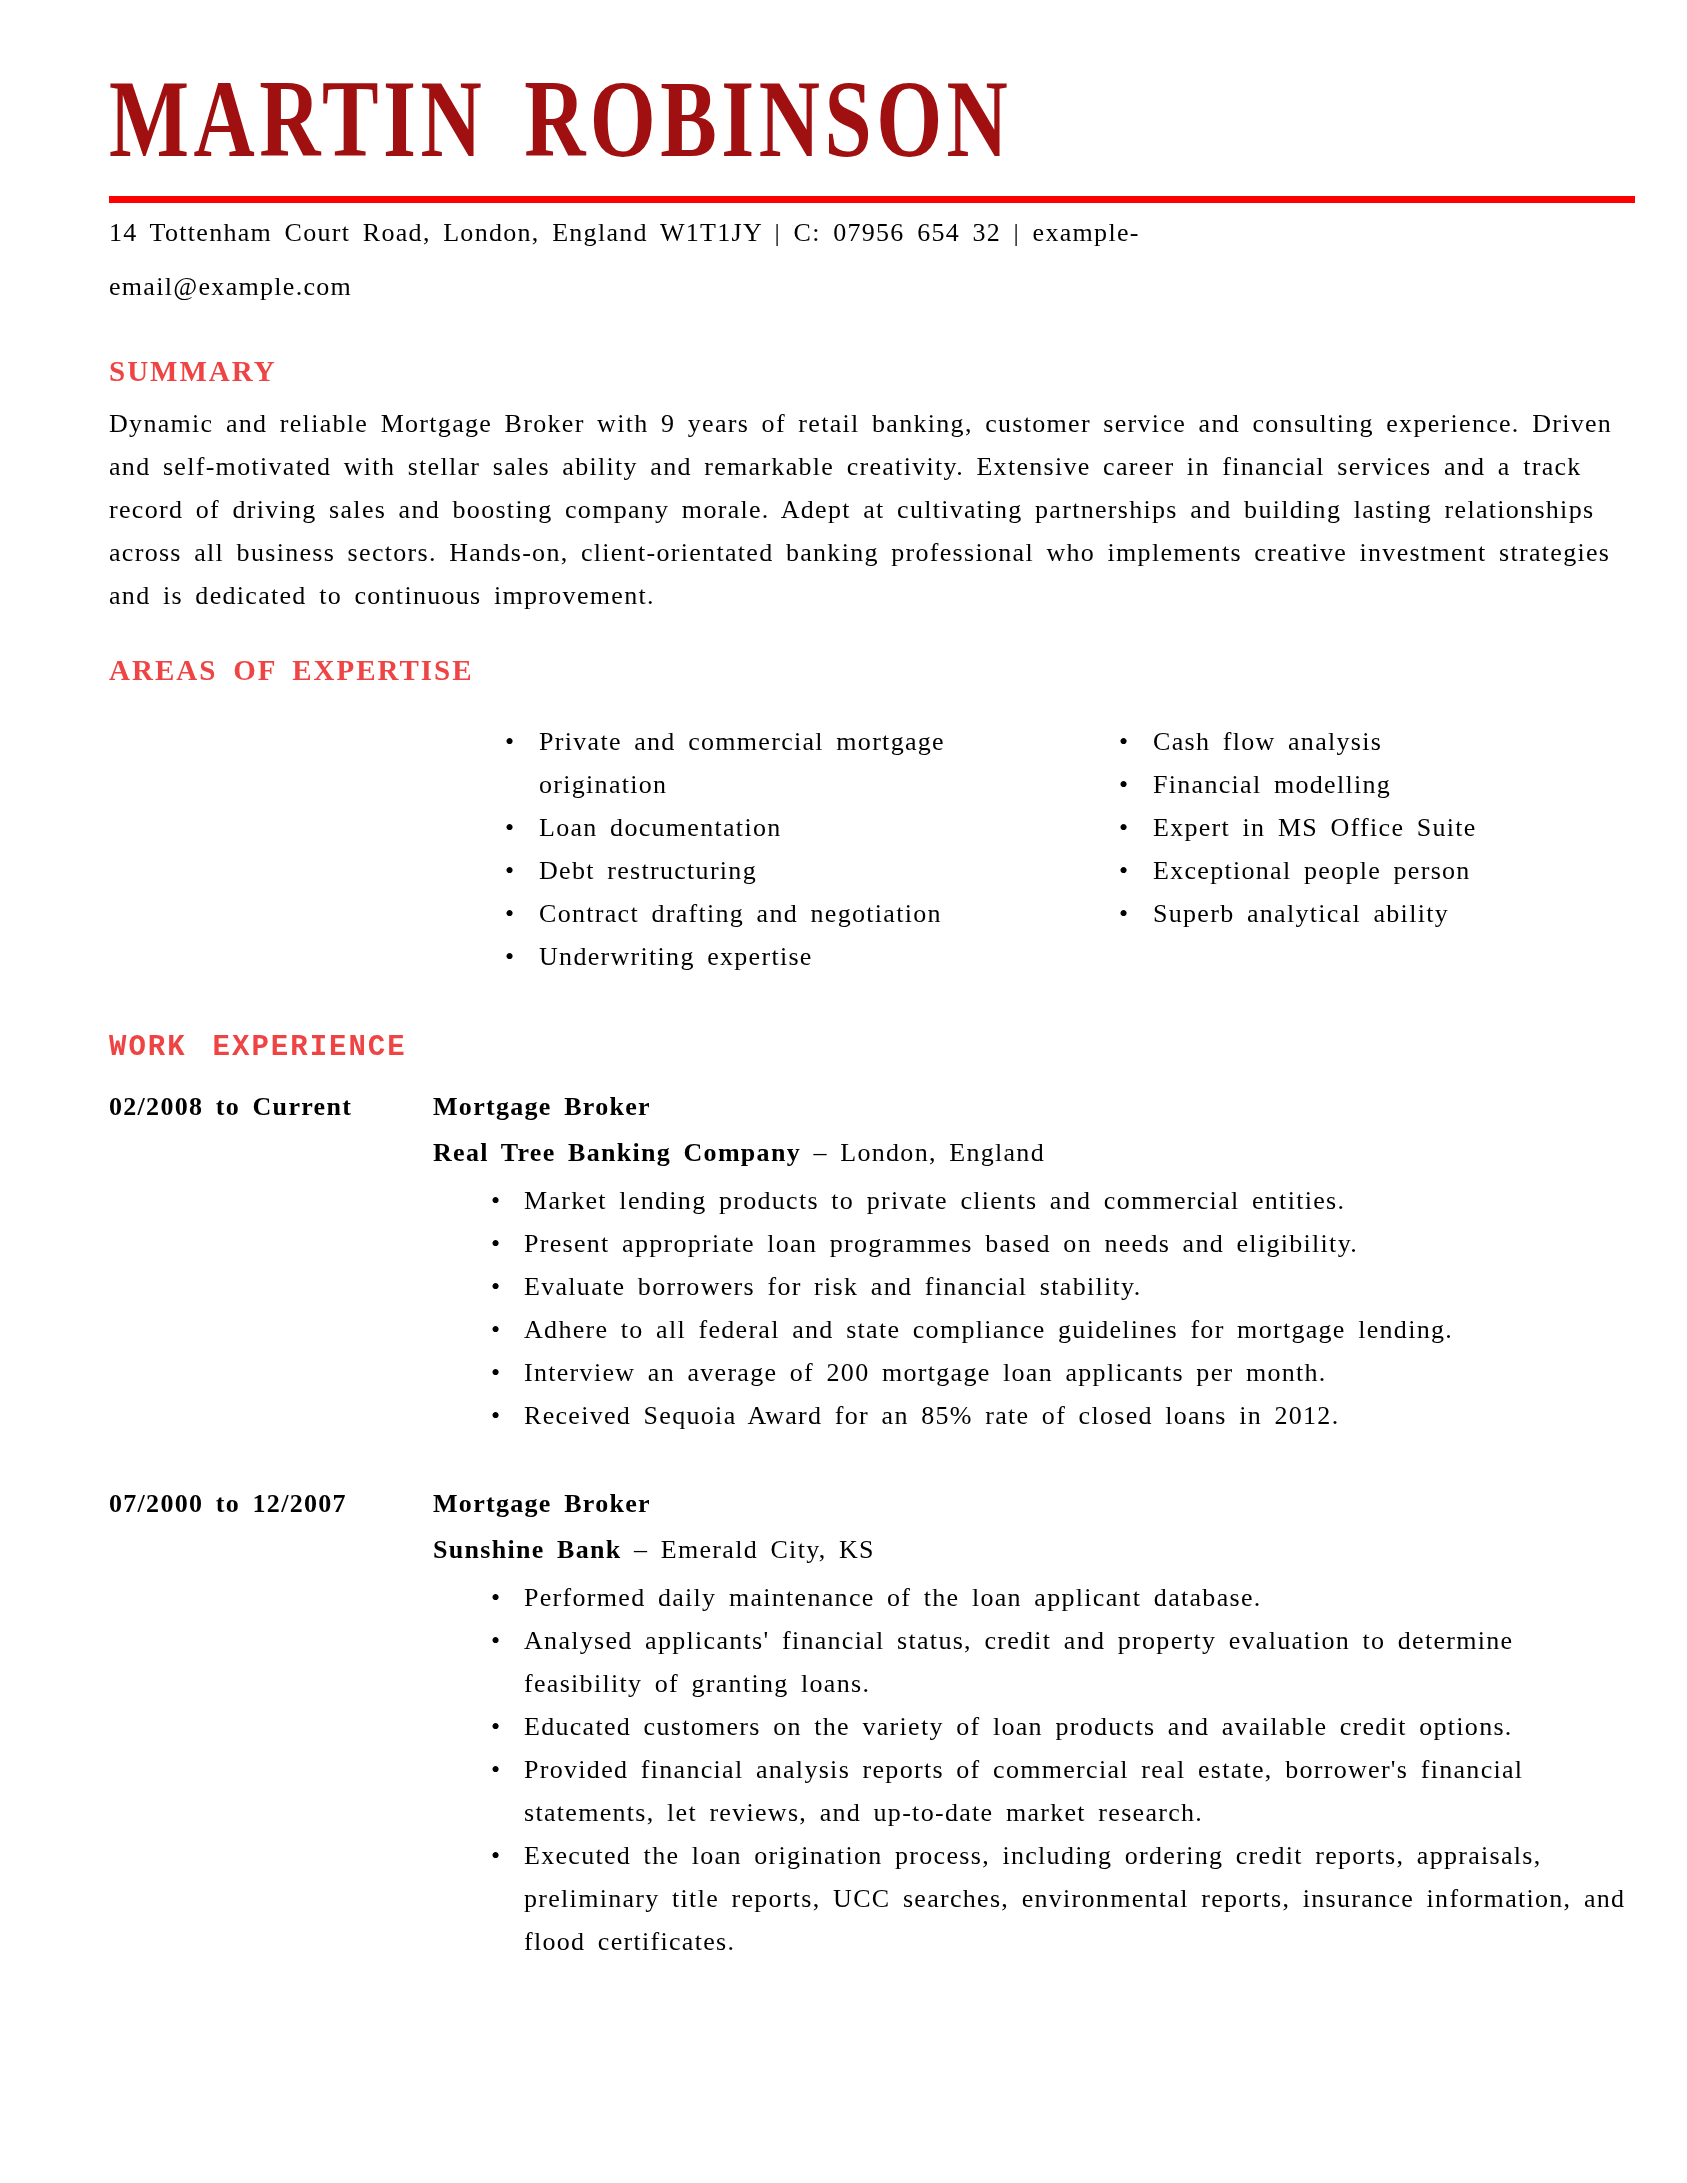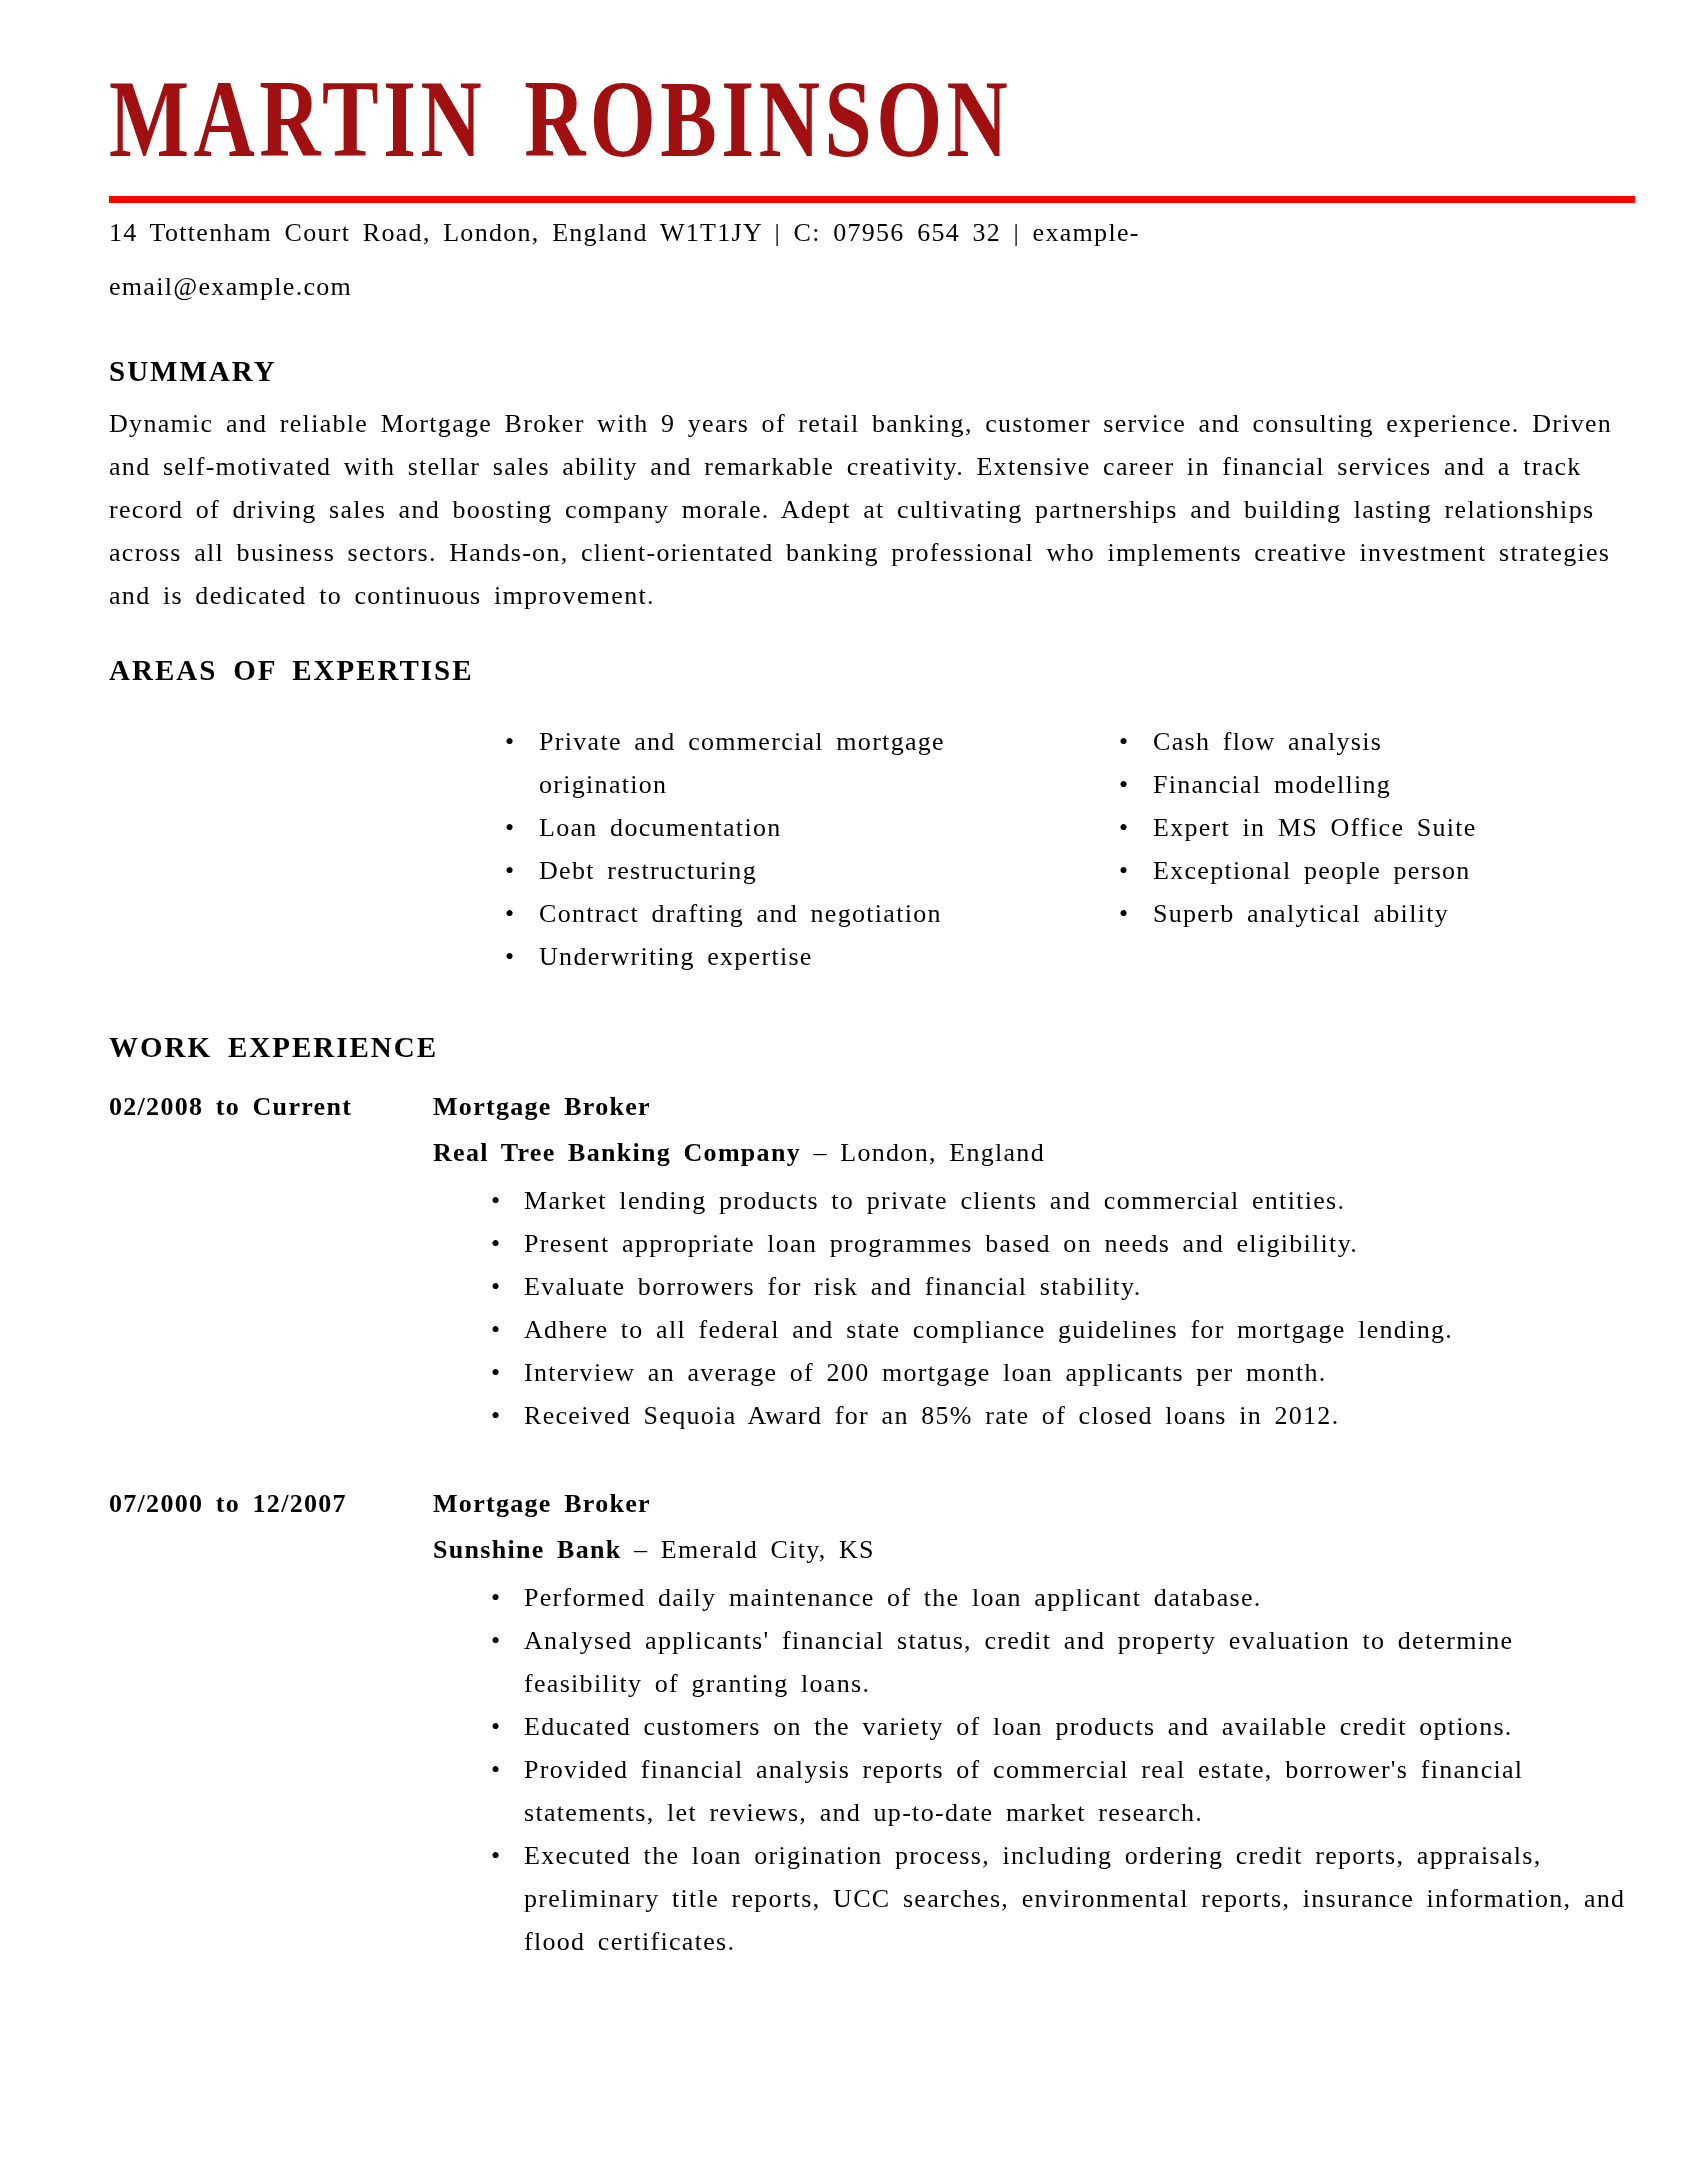--- a/index.html
+++ b/index.html
@@ -40,27 +40,27 @@
     letter-spacing: 0.05em;
     word-spacing: 0.18em;
   }
 
   
   .section-heading {
     margin: 0;
     font-size: 29px;
     line-height: 33px;
     font-weight: bold;
-    color: #000000;
+    color: #ef4444;
     letter-spacing: 2px;
     word-spacing: 6.6px;
   }
   .summary-heading   { margin-top: 41px; }
   .expertise-heading { margin-top: 37px; }
-  .work-heading      { margin-top: 37px; }
+  .work-heading      { margin-top: 37px; font-family: Liberation Mono, monospace; }
 
   .body-text {
     font-size: 26px;
     line-height: 43px;
     letter-spacing: 0.05em;
     word-spacing: 0.18em;
   }
   .summary-text { margin: 14.6px 0 0 0; }
 
   

